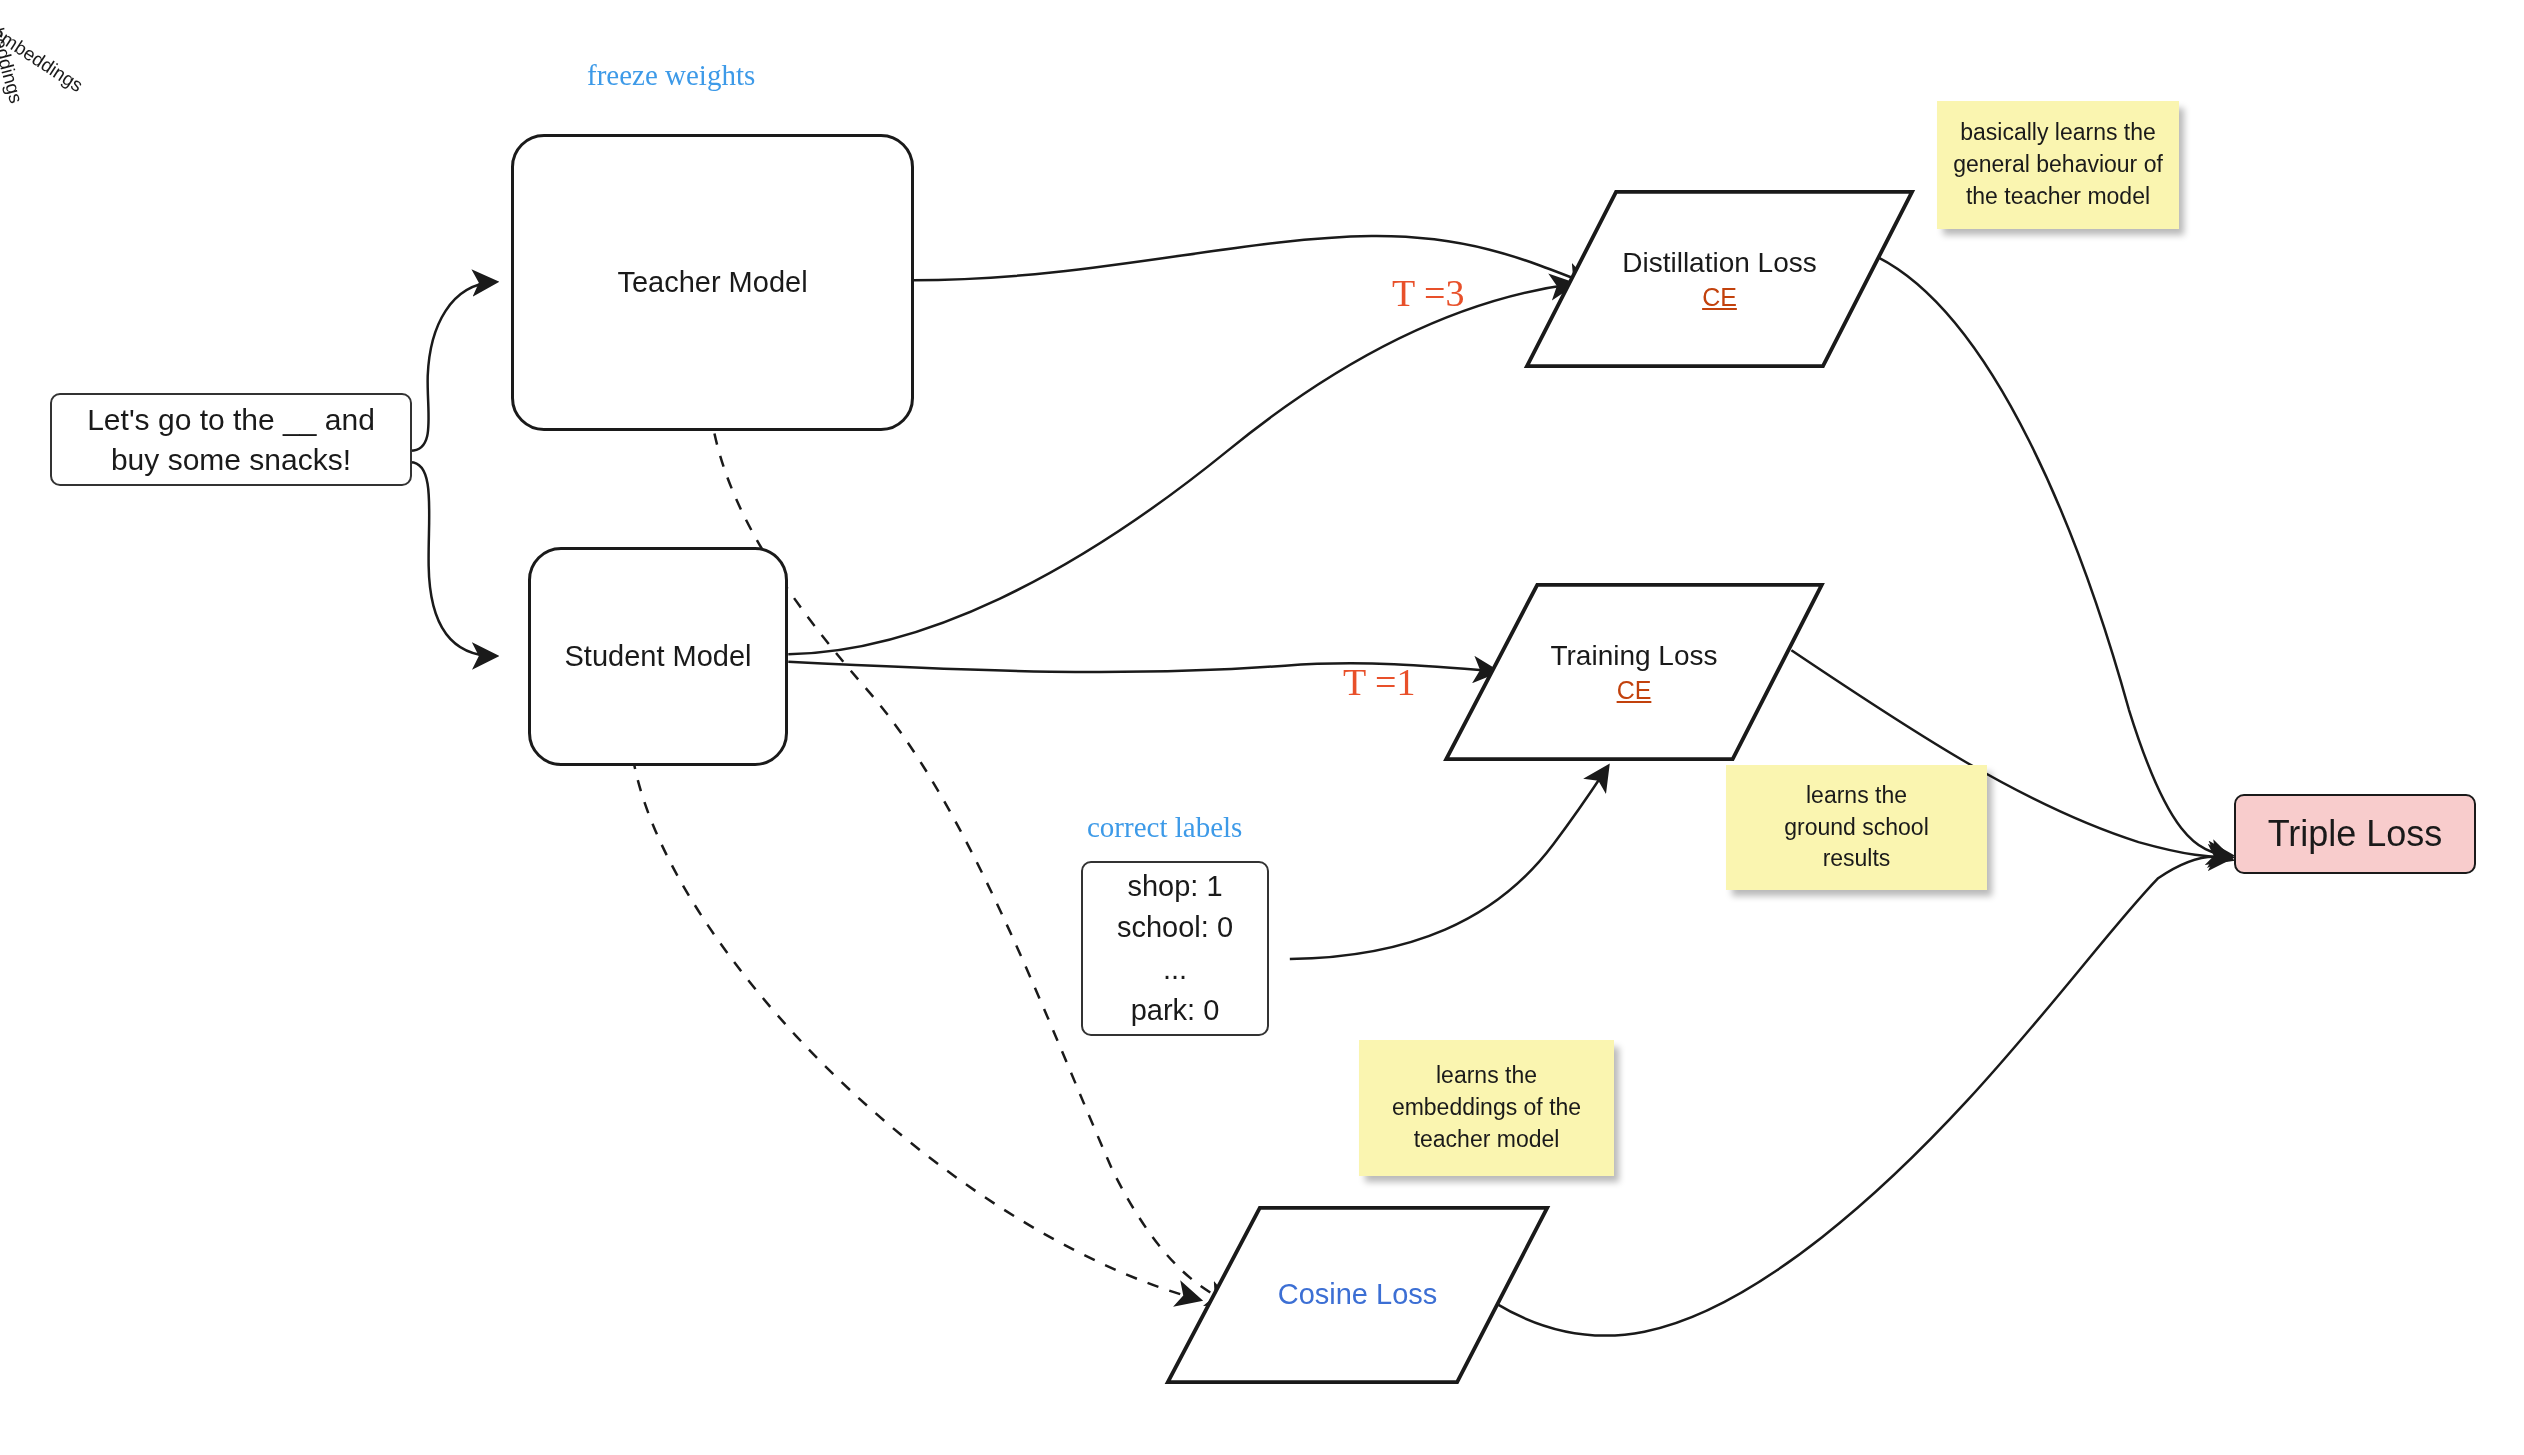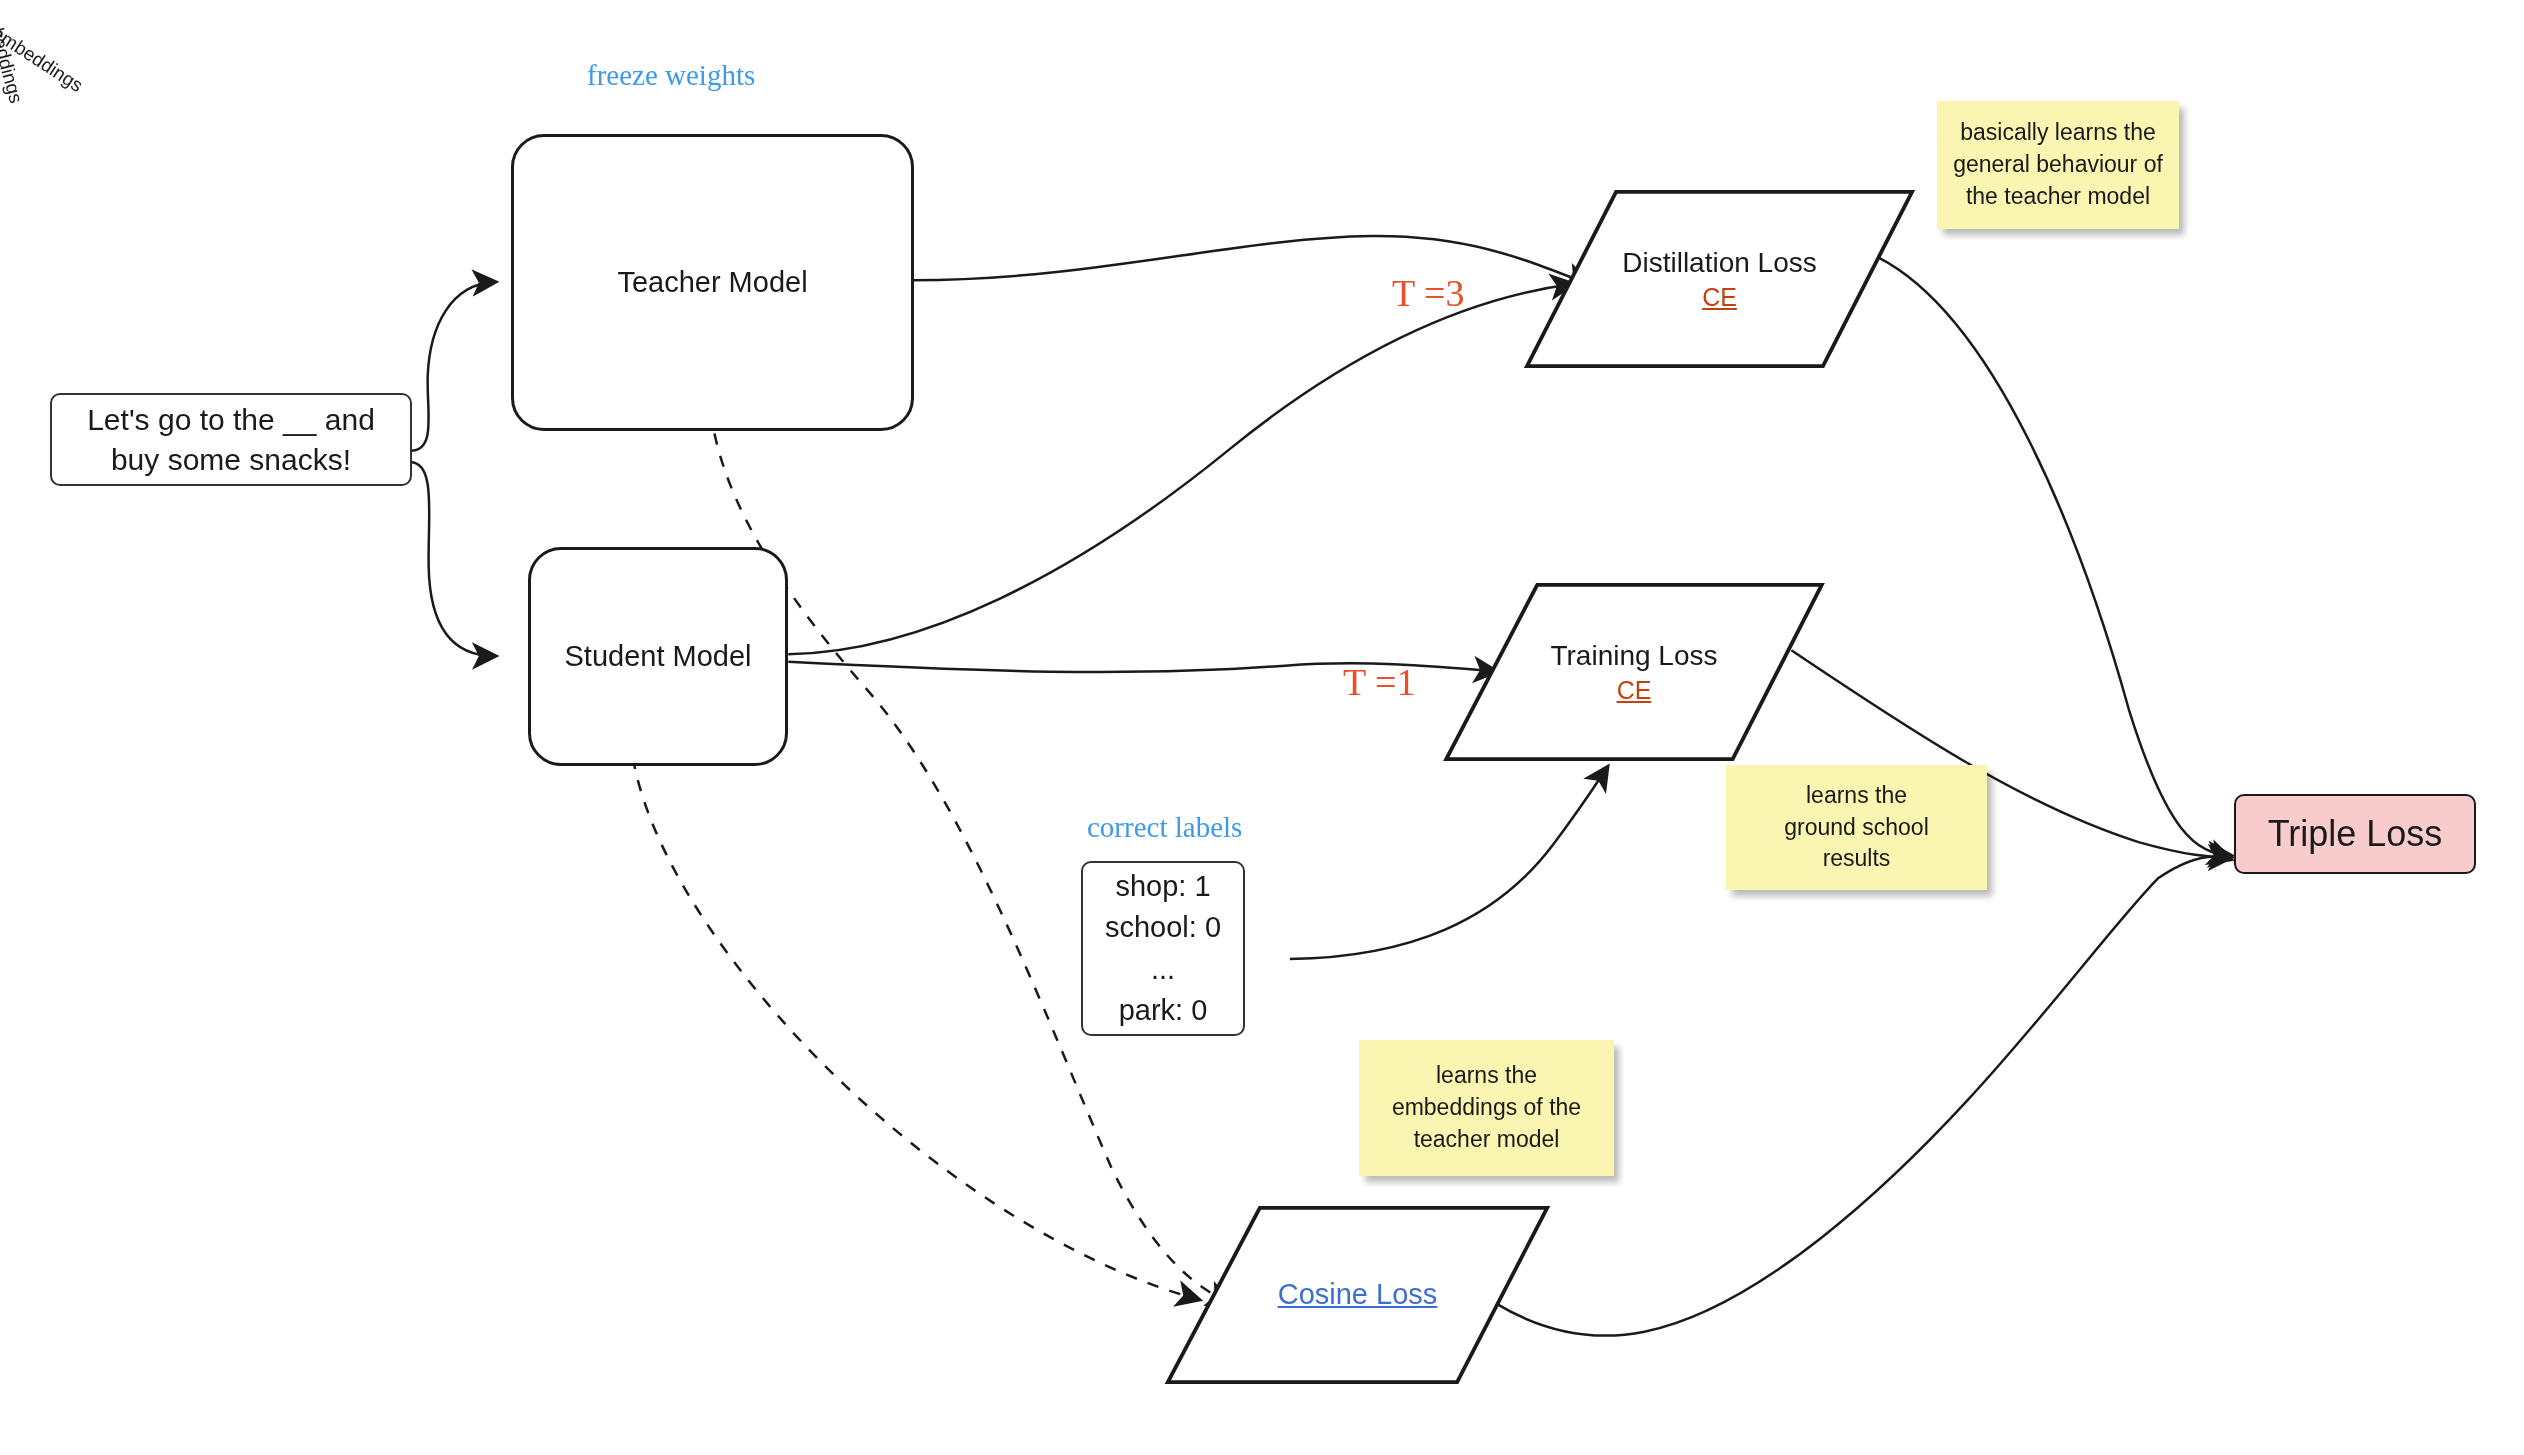--- a/index.html
+++ b/index.html
@@ -98,21 +98,20 @@
     color: #1a1a1a;
   }
   .para-sub {
     font-size: 25px;
     color: #c2410c;
     text-decoration: underline;
   }
   .para-link {
     font-size: 29px;
     color: #3c6fd4;
-    text-decoration: underline;
   }
 
   
   .sticky {
     position: absolute;
     box-sizing: border-box;
     background: #faf5b0;
     color: #1a1a1a;
     font-size: 23px;
     line-height: 1.38;
@@ -236,21 +235,21 @@
 
   <div class="para-wrap" style="left:1164px; top:1204px; width:387px; height:182px;">
     <svg class="para-svg" width="387" height="182" viewBox="0 0 404 190" xmlns="http://www.w3.org/2000/svg">
       <polygon points="100,4 400,4 306,186 4,186" fill="#ffffff" stroke="#1a1a1a" stroke-width="4"></polygon>
     </svg>
     <div class="para-text">
       <div class="para-link">Cosine Loss</div>
     </div>
   </div>
 
-  <div class="node labels-box" style="left:1081px; top:861px; width:164px; height:175px;">
+  <div class="node labels-box" style="left:1081px; top:861px; width:188px; height:175px;">
     <span>shop: 1</span>
     <span>school: 0</span>
     <span>...</span>
     <span>park: 0</span>
   </div>
 
   <div class="node triple-box" style="left:2234px; top:794px; width:242px; height:80px;">
     <span>Triple Loss</span>
   </div>
 

